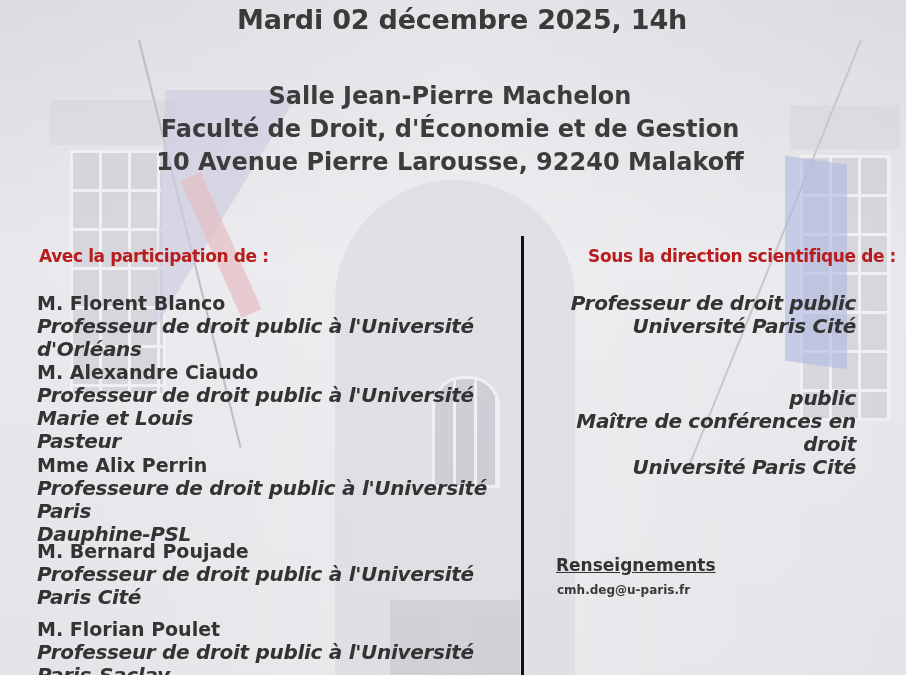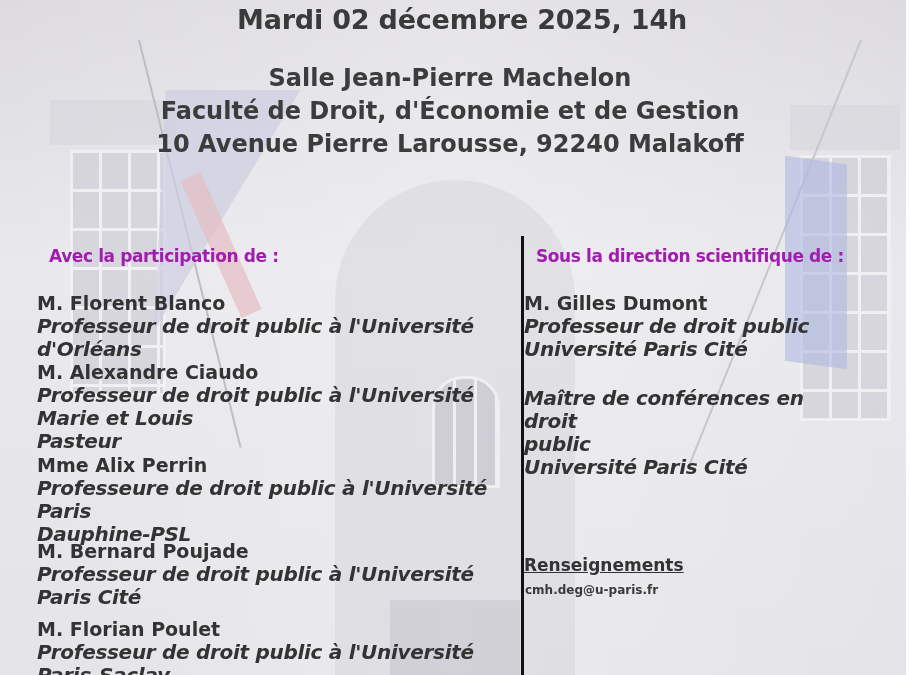--- a/index.html
+++ b/index.html
@@ -35,28 +35,28 @@
   .bg .flag-fr-red { position: absolute; left: 210px; top: 170px; width: 22px; height: 150px;
       background: rgba(230,190,195,.7); transform: rotate(-24deg); }
   .bg .pole-fr { position: absolute; left: 138px; top: 40px; width: 2px; height: 420px; background: #bdbdc6; transform: rotate(-14deg); transform-origin: top; }
   .bg .flag-eu { position: absolute; left: 785px; top: 160px; width: 62px; height: 205px;
       background: rgba(175,185,225,.6); transform: skewY(8deg); }
   .bg .pole-eu { position: absolute; left: 860px; top: 40px; width: 2px; height: 460px; background: #c6c6cd; transform: rotate(22deg); transform-origin: top; }
 
   .content { position: absolute; inset: 0; }
   .date { position: absolute; top: 4px; left: 12px; width: 900px; text-align: center;
     font-size: 27px; font-weight: bold; color: #3a3a3a; letter-spacing: -0.2px; }
-  .venue { position: absolute; top: 62px; left: 0; width: 900px; text-align: center;
+  .venue { position: absolute; top: 80px; left: 0; width: 900px; text-align: center;
     font-size: 24px; font-weight: bold; color: #3c3c3c; line-height: 33px; }
 
   .divider { position: absolute; left: 521px; top: 236px; width: 3px; height: 439px; background: #111111; }
 
   .col-left { position: absolute; left: 37px; top: 244px; width: 470px; }
-  .col-right { position: absolute; left: 524px; top: 244px; width: 340px; }
-  .section-title { font-size: 17px; font-weight: bold; color: #a21caf; letter-spacing: -0.4px; height: 24px; line-height: 24px; margin: 0 0 24px 12px; }
+  .col-right { position: absolute; left: 556px; top: 244px; width: 340px; text-align: right; }
+  .section-title { font-size: 17px; font-weight: bold; color: #b91c1c; letter-spacing: -0.4px; height: 24px; line-height: 24px; margin: 0 0 24px 2px; }
   .person { margin: 0; }
   .person .name { font-size: 19px; font-weight: bold; color: #333333; line-height: 23px; }
   .person .role { font-size: 20px; font-style: italic; font-weight: bold; color: #333333; line-height: 23px; letter-spacing: -0.3px; }
 
   .col-left .person { position: absolute; left: 0; width: 470px; }
   .col-right .person { position: absolute; left: 0; width: 300px; }
 
   .info-title { position: absolute; left: 0; top: 311px; font-size: 17px; font-weight: bold; color: #333; text-decoration: underline; }
   .info-email { position: absolute; left: 1px; top: 339px; font-size: 12px; font-weight: bold; color: #3a3a3a; }
 </style>
@@ -118,27 +118,26 @@
     <div class="person" style="top:374px;">
       <div class="name">M. Florian Poulet</div>
       <div class="role">Professeur de droit public à l'Université Paris-Saclay</div>
     </div>
   </div>
 
   <div class="col-right">
     <div class="section-title">Sous la direction scientifique de :</div>
 
     <div class="person" style="top:48px;">
-      <div class="name">M. Gilles Dumont</div>
       <div class="role">Professeur de droit public</div>
       <div class="role">Université Paris Cité</div>
     </div>
 
     <div class="person" style="top:143px;">
+      <div class="role">public</div>
       <div class="role">Maître de conférences en droit</div>
-      <div class="role">public</div>
       <div class="role">Université Paris Cité</div>
     </div>
 
     <div class="info-title">Renseignements</div>
     <div class="info-email">cmh.deg@u-paris.fr</div>
   </div>
 </div>
 
 </body></html>

